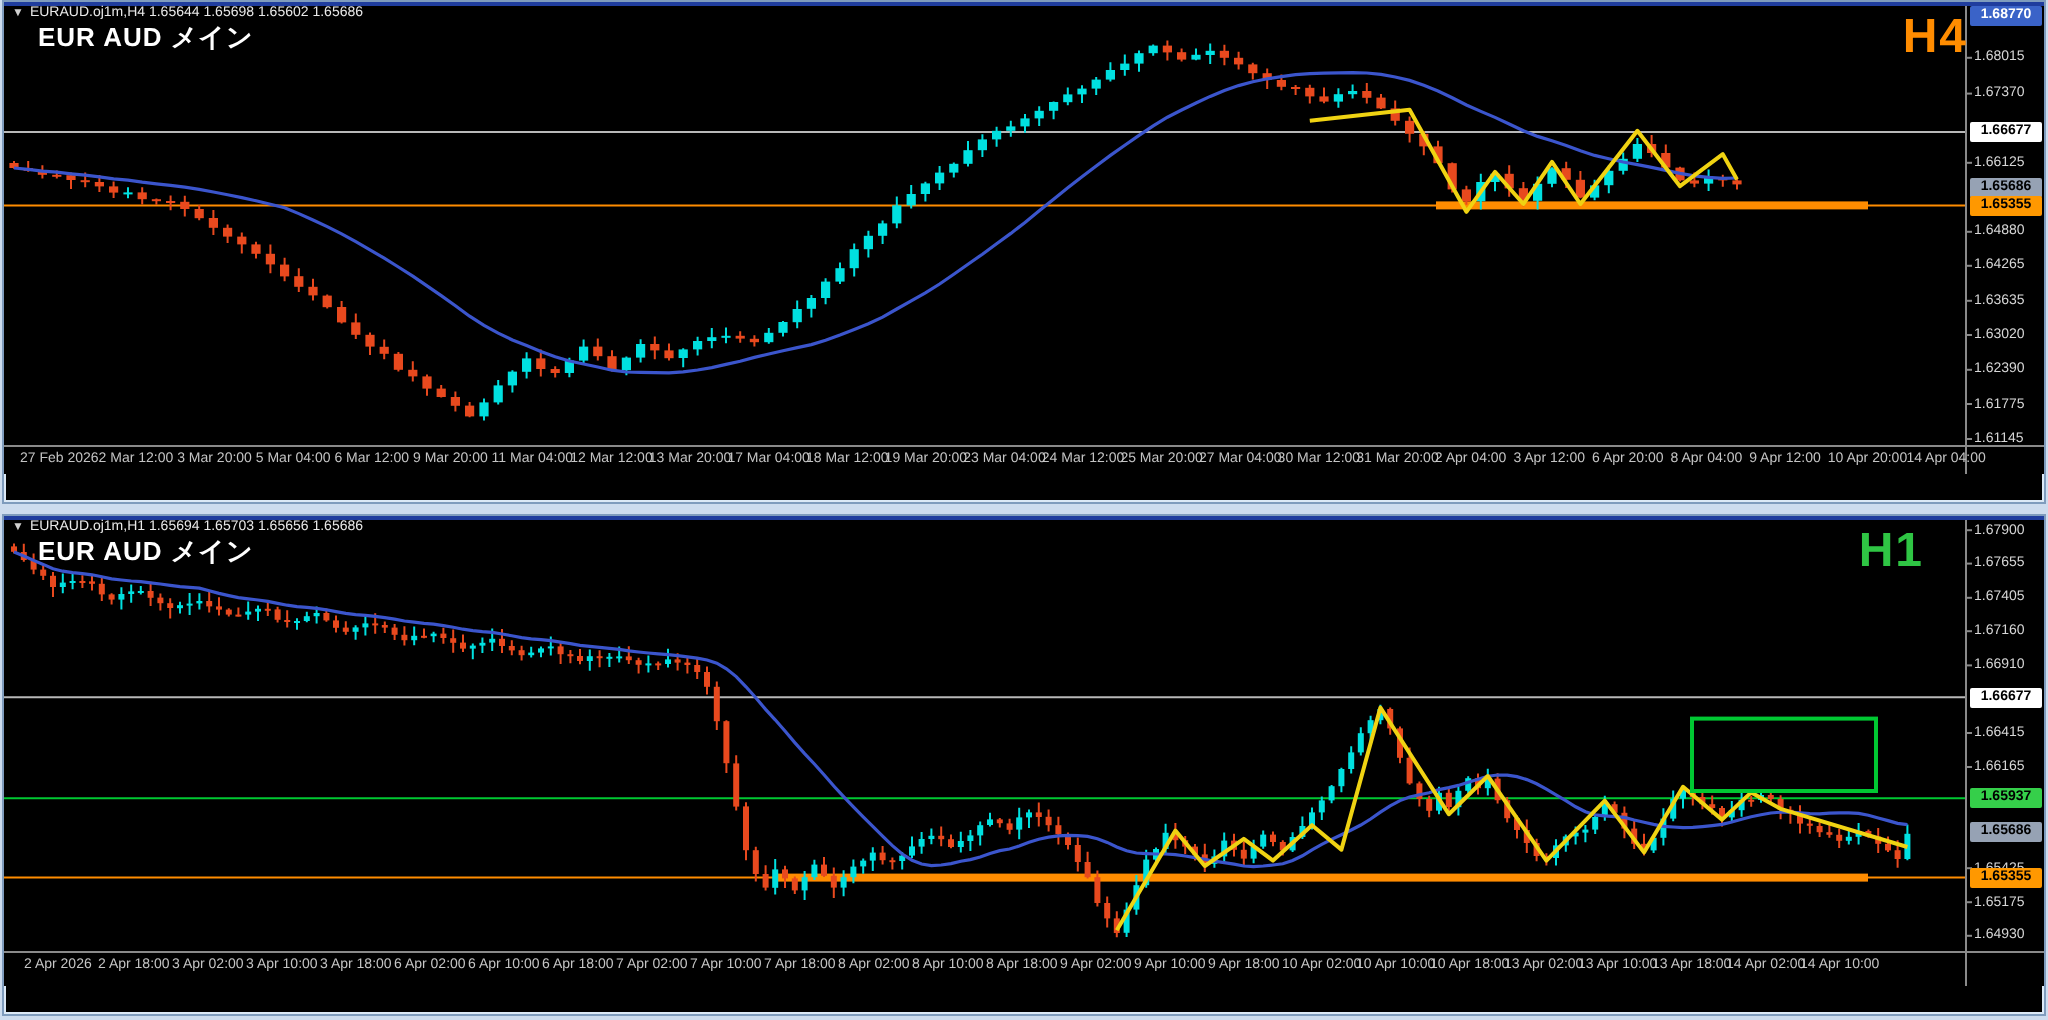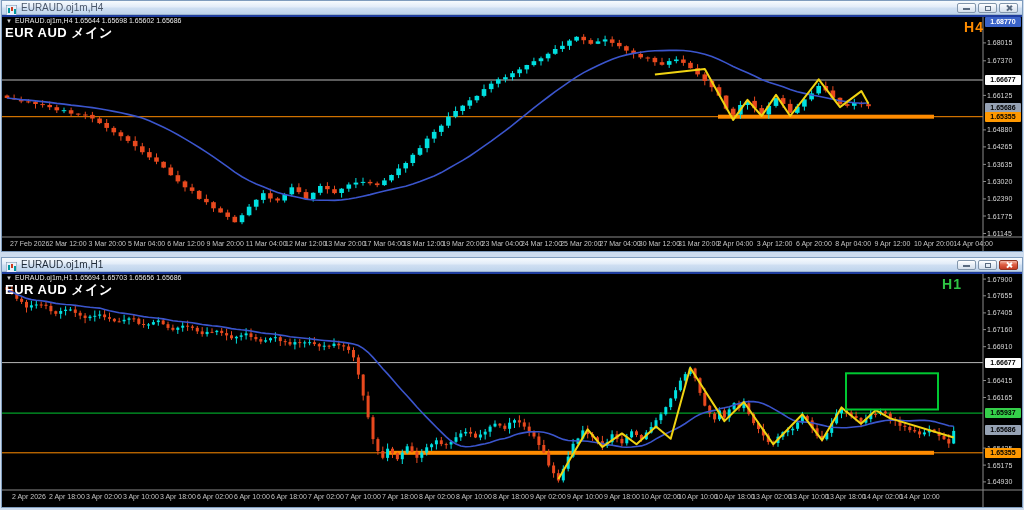--- a/index.html
+++ b/index.html
@@ -24,56 +24,34 @@
   .g-x::before,.g-x::after { content:""; position:absolute; left:3px; top:0; width:1.6px; height:7px; background:#5a6b80; }
   .g-x::before { transform:rotate(45deg); } .g-x::after { transform:rotate(-45deg); }
   .wbtn.close.active-close .g-x::before,.wbtn.close.active-close .g-x::after { background:#fff; }
 
   .client { position:relative; background:#000; overflow:hidden; }
   .plotwrap { position:absolute; inset:0; }
   .plotwrap svg { display:block; }
 
   .hdr { position:absolute; top:2px; left:4px; font-size:7px; color:#e9e9e9; letter-spacing:0; white-space:nowrap; }
   .hdr .ddn { font-size:6px; color:#cfcfcf; margin-right:3px; }
-  .biglab { position:absolute; top:9px; left:3px; font-size:13px; font-weight:bold; color:#fff; letter-spacing:.5px; white-space:nowrap; }
-  .tflab  { position:absolute; top:4px; font-size:14px; font-weight:bold; letter-spacing:1px; }
+  .biglab { position:absolute; top:9px; left:17px; font-size:13px; font-weight:bold; color:#fff; letter-spacing:.5px; white-space:nowrap; }
+  .tflab  { position:absolute; top:4px; font-size:24px; font-weight:bold; letter-spacing:1px; }
 
   .plabel { position:absolute; font-size:7px; color:#d6d6d6; line-height:9px; white-space:nowrap; }
   .pbox   { position:absolute; font-size:7px; font-weight:bold; line-height:10px; height:10px; width:36px;
             text-align:center; border-radius:1px; white-space:nowrap; }
   .tlabel { position:absolute; font-size:7px; color:#c4c4c4; white-space:nowrap; }
 </style>
 </head>
 <body>
 
 <div class="desktop">
 
   <section class="window inactive" style="top:0; height:252px;">
-    <header class="titlebar">
-      <span class="wicon">
-        <svg width="11" height="11">
-            <rect x="0" y="0" width="11" height="11" rx="1" fill="#e8f0fa" stroke="#6d87a6"></rect>
-            <rect x="2" y="3" width="2" height="5" fill="#0098a0"></rect>
-            <rect x="5" y="2" width="2" height="4" fill="#cc3b1e"></rect>
-            <rect x="8" y="4" width="2" height="5" fill="#0098a0"></rect>
-          </svg>
-      </span>
-      <span class="wtitle">EURAUD.oj1m,H4</span>
-      <span class="wbtns">
-        <span class="wbtn">
-            <span class="g-min"></span>
-          </span>
-        <span class="wbtn">
-            <span class="g-res"></span>
-          </span>
-        <span class="wbtn close">
-            <span class="g-x"></span>
-          </span>
-      </span>
-    </header>
     <div class="client" style="height:236px;">
       <div class="plotwrap">
           <svg width="1020" height="236" xmlns="http://www.w3.org/2000/svg">
             <rect x="0" y="0" width="1020" height="2" fill="#1f3d9e"></rect>
             <line x1="0" x2="981" y1="65.0" y2="65.0" stroke="#b8b8b8" stroke-width="1"></line>
             <line x1="0" x2="981" y1="101.7" y2="101.7" stroke="#ff8c00" stroke-width="1"></line>
             <rect x="716" y="99.7" width="216" height="4" fill="#ff8c00"></rect>
             <path d="M62.0 92.6V98.1 M240.0 198.2V209.2 M247.1 189.0V201.3 M254.2 184.1V195.2 M261.3 175.1V188.3 M282.7 177.9V187.6 M289.8 168.7V181.4 M311.2 177.3V186.6 M318.3 168.6V180.2 M339.6 173.1V182.6 M346.8 167.4V176.8 M353.9 163.0V173.1 M361.0 162.7V170.6 M382.4 163.0V170.9 M389.5 159.5V167.3 M396.6 149.2V163.1 M403.7 146.5V157.7 M410.8 138.1V151.1 M418.0 130.2V141.0 M425.1 120.8V137.3 M432.2 114.4V127.8 M439.3 109.3V121.0 M446.4 97.3V113.1 M453.6 91.5V103.2 M460.7 89.9V99.8 M467.8 82.0V94.0 M474.9 80.3V87.8 M482.0 69.5V82.3 M489.2 66.1V77.5 M496.3 62.4V72.4 M503.4 59.4V67.4 M510.5 56.0V65.4 M517.6 52.1V62.0 M524.8 49.8V58.6 M531.9 42.7V51.6 M539.0 41.6V50.5 M546.1 37.5V46.5 M553.2 30.1V39.8 M560.4 26.3V36.9 M567.5 24.2V34.9 M574.6 21.2V26.9 M596.0 23.2V29.1 M603.1 20.7V31.0 M667.2 43.1V52.9 M674.3 41.3V48.3 M738.4 85.9V103.8 M745.5 84.8V94.6 M766.8 87.3V103.8 M774.0 82.6V92.6 M795.3 88.9V99.1 M802.4 81.8V95.6 M809.6 75.3V86.2 M816.7 68.0V80.0 M852.3 83.8V94.5 " stroke="#00e0e0" stroke-width="1" fill="none"></path>
             <path d="M5.0 79.5V83.4 M12.1 79.5V84.9 M19.2 81.6V88.2 M26.4 84.2V88.3 M33.5 85.2V93.5 M40.6 85.2V92.6 M47.7 86.5V95.0 M54.8 89.8V98.0 M69.1 92.6V101.3 M76.2 98.3V101.4 M83.3 96.7V104.1 M90.4 96.9V107.3 M97.6 101.5V109.1 M104.7 104.0V116.5 M111.8 111.2V120.5 M118.9 115.2V125.7 M126.0 119.9V128.2 M133.2 121.3V135.6 M140.3 127.9V139.6 M147.4 133.1V145.0 M154.5 138.4V149.2 M161.6 146.3V153.2 M168.8 149.5V160.8 M175.9 155.8V168.5 M183.0 165.2V176.5 M190.1 168.8V178.6 M197.2 175.0V184.8 M204.4 179.6V189.8 M211.5 186.2V196.9 M218.6 191.5V197.7 M225.7 194.7V204.8 M232.8 200.0V207.6 M268.4 173.7V187.3 M275.6 182.1V187.7 M296.9 168.3V179.2 M304.0 174.1V184.8 M325.4 167.2V178.6 M332.5 170.7V179.3 M368.1 164.6V170.4 M375.2 166.6V172.2 M581.7 19.2V29.2 M588.8 23.2V29.8 M610.2 21.4V31.6 M617.3 24.9V33.7 M624.4 30.4V38.7 M631.6 33.3V43.5 M638.7 36.2V44.1 M645.8 41.5V46.5 M652.9 41.4V50.8 M660.0 42.8V50.6 M681.4 40.5V50.8 M688.5 46.0V53.5 M695.6 49.2V61.7 M702.8 57.2V70.3 M709.9 64.5V76.6 M717.0 69.4V80.9 M724.1 80.2V95.3 M731.2 91.9V101.4 M752.6 81.6V97.4 M759.7 90.0V102.1 M781.1 79.9V93.0 M788.2 84.5V98.1 M823.8 66.5V77.6 M830.9 71.2V83.7 M838.0 82.4V89.8 M845.2 85.3V92.6 M859.4 86.4V92.4 M866.5 88.4V93.8 " stroke="#e8491e" stroke-width="1" fill="none"></path>
             <g>
@@ -255,42 +233,20 @@
         <div class="tlabel" style="left: 754.7px; top: 225px;">3 Apr 12:00</div>
         <div class="tlabel" style="left: 794px; top: 225px;">6 Apr 20:00</div>
         <div class="tlabel" style="left: 833.3px; top: 225px;">8 Apr 04:00</div>
         <div class="tlabel" style="left: 872.6px; top: 225px;">9 Apr 12:00</div>
         <div class="tlabel" style="left: 911.9px; top: 225px;">10 Apr 20:00</div>
         <div class="tlabel" style="left: 951.2px; top: 225px;">14 Apr 04:00</div>
       </div>
   </section>
 
   <section class="window" style="top:257px; height:251px;">
-    <header class="titlebar">
-      <span class="wicon">
-        <svg width="11" height="11">
-            <rect x="0" y="0" width="11" height="11" rx="1" fill="#e8f0fa" stroke="#6d87a6"></rect>
-            <rect x="2" y="3" width="2" height="5" fill="#0098a0"></rect>
-            <rect x="5" y="2" width="2" height="4" fill="#cc3b1e"></rect>
-            <rect x="8" y="4" width="2" height="5" fill="#0098a0"></rect>
-          </svg>
-      </span>
-      <span class="wtitle">EURAUD.oj1m,H1</span>
-      <span class="wbtns">
-        <span class="wbtn">
-            <span class="g-min"></span>
-          </span>
-        <span class="wbtn">
-            <span class="g-res"></span>
-          </span>
-        <span class="wbtn close active-close">
-            <span class="g-x"></span>
-          </span>
-      </span>
-    </header>
     <div class="client" style="height:235px;">
       <div class="plotwrap">
           <svg width="1020" height="235" xmlns="http://www.w3.org/2000/svg">
             <rect x="0" y="0" width="1020" height="2" fill="#1f3d9e"></rect>
             <line x1="0" x2="981" y1="90.6" y2="90.6" stroke="#b8b8b8" stroke-width="1"></line>
             <line x1="0" x2="981" y1="180.8" y2="180.8" stroke="#ff8c00" stroke-width="1"></line>
             <line x1="0" x2="981" y1="141.1" y2="141.1" stroke="#00c832" stroke-width="1"></line>
             <rect x="386" y="178.8" width="546" height="4" fill="#ff8c00"></rect>
             <path d="M29.4 28.8V38.6 M34.3 28.4V36.6 M58.7 35.6V46.7 M63.6 34.2V43.4 M68.4 35.0V39.2 M88.0 42.9V48.8 M92.8 38.5V49.5 M97.7 38.6V46.7 M122.1 42.8V51.9 M127.0 44.8V52.5 M146.5 51.1V56.9 M151.4 47.9V53.1 M156.3 45.3V53.7 M175.8 54.6V61.9 M180.7 50.1V59.7 M205.1 55.3V64.6 M214.8 57.9V63.1 M234.4 63.8V71.6 M239.2 60.7V68.5 M244.1 56.2V67.5 M263.6 65.4V70.8 M268.5 65.3V70.6 M273.4 60.3V69.8 M292.9 66.7V77.4 M302.7 68.5V75.5 M307.6 65.2V73.3 M322.2 69.8V78.2 M332.0 66.4V75.8 M385.6 171.5V189.2 M400.3 177.5V192.0 M405.2 171.9V182.0 M419.8 177.1V190.1 M424.7 171.8V183.6 M429.6 171.2V178.9 M434.4 165.6V177.5 M449.1 168.0V176.8 M454.0 160.2V171.0 M458.8 158.0V168.9 M463.7 156.2V164.1 M478.4 157.9V168.2 M483.2 157.0V167.5 M488.1 152.8V164.8 M493.0 148.4V155.3 M507.6 145.9V161.6 M512.5 146.7V156.0 M561.3 193.3V210.5 M566.2 179.5V199.4 M571.1 166.9V185.9 M576.0 165.8V172.7 M580.8 153.9V168.8 M605.2 166.8V175.9 M610.1 158.3V173.5 M624.8 161.9V173.6 M629.6 157.3V166.4 M644.3 158.1V168.0 M649.2 150.2V161.5 M654.0 145.7V156.8 M658.9 140.3V152.0 M663.8 134.5V143.6 M668.7 125.9V138.1 M673.6 115.1V128.8 M678.4 105.6V119.7 M683.3 99.9V112.9 M688.2 94.4V104.1 M717.5 135.4V149.1 M727.2 135.2V149.8 M732.1 130.1V138.8 M741.9 126.4V139.7 M776.0 161.6V174.8 M780.9 159.3V167.9 M785.8 155.3V164.2 M790.7 154.5V163.1 M795.6 149.3V159.0 M800.4 139.9V152.4 M824.8 159.7V168.5 M829.7 146.1V164.8 M834.6 137.3V152.6 M839.5 135.5V146.2 M863.9 142.5V152.9 M868.8 136.9V150.4 M878.5 136.7V143.4 M922.4 156.9V164.3 M927.3 153.5V164.3 M951.7 154.3V172.1 " stroke="#00e0e0" stroke-width="1" fill="none"></path>
             <path d="M5.0 13.8V18.6 M9.9 13.9V22.9 M14.8 18.7V29.1 M19.6 24.0V32.0 M24.5 28.0V40.5 M39.2 29.6V36.0 M44.0 29.7V37.2 M48.9 30.9V42.5 M53.8 38.6V44.2 M73.3 32.9V45.0 M78.2 38.7V47.3 M83.1 41.1V51.2 M102.6 37.8V48.2 M107.5 40.6V49.7 M112.4 46.1V50.3 M117.2 45.8V50.3 M131.9 42.2V50.0 M136.8 45.4V53.2 M141.6 47.1V55.8 M161.2 46.2V52.9 M166.0 49.7V58.3 M170.9 52.6V59.4 M185.6 48.6V58.9 M190.4 52.8V58.5 M195.3 54.0V62.0 M200.2 55.1V64.7 M210.0 56.3V61.1 M219.7 55.9V63.9 M224.6 56.7V68.4 M229.5 59.2V68.0 M249.0 56.5V68.5 M253.9 62.1V69.6 M258.8 64.9V72.2 M278.3 63.3V74.0 M283.2 67.0V73.6 M288.0 66.5V74.1 M297.8 67.1V75.6 M312.4 65.1V74.0 M317.3 70.9V78.8 M327.1 72.7V77.0 M336.8 68.6V77.2 M341.7 70.8V78.8 M346.6 71.1V81.5 M351.5 75.3V89.2 M356.4 82.7V107.0 M361.2 102.1V128.5 M366.1 119.6V147.2 M371.0 143.1V172.1 M375.9 165.4V182.8 M380.8 174.6V187.3 M390.5 174.9V186.0 M395.4 180.3V189.0 M410.0 170.5V180.5 M414.9 175.7V191.0 M439.3 165.0V174.2 M444.2 170.7V176.8 M468.6 155.3V165.1 M473.5 159.3V166.1 M497.9 151.0V155.8 M502.8 151.4V159.1 M517.4 143.3V155.3 M522.3 146.8V157.8 M527.2 150.4V164.2 M532.0 158.3V166.7 M536.9 160.7V177.8 M541.8 167.9V181.3 M546.7 177.2V195.3 M551.6 190.3V205.7 M556.4 197.6V210.6 M585.7 153.5V166.4 M590.6 160.0V169.0 M595.5 164.0V172.3 M600.4 163.9V178.0 M615.0 158.9V170.3 M619.9 162.7V174.6 M634.5 157.8V165.1 M639.4 162.1V169.7 M693.1 95.7V109.4 M698.0 105.2V123.6 M702.8 115.8V134.4 M707.7 132.8V145.2 M712.6 139.9V150.6 M722.4 135.6V149.5 M737.0 128.7V139.3 M746.8 128.6V143.7 M751.6 140.5V153.3 M756.5 149.7V161.2 M761.4 151.8V168.5 M766.3 161.4V172.6 M771.2 168.6V174.7 M805.3 142.7V150.9 M810.2 145.3V161.1 M815.1 151.5V166.5 M820.0 158.9V169.8 M844.4 135.3V144.8 M849.2 138.0V146.6 M854.1 139.7V149.3 M859.0 145.0V155.3 M873.6 139.9V145.4 M883.4 137.9V143.7 M888.3 139.6V151.6 M893.2 145.1V153.9 M898.0 144.6V158.8 M902.9 150.1V158.9 M907.8 153.2V160.5 M912.7 153.8V160.9 M917.6 156.4V166.0 M932.2 156.8V160.9 M937.1 156.0V168.5 M942.0 160.3V168.0 M946.8 162.1V175.9 " stroke="#e8491e" stroke-width="1" fill="none"></path>

